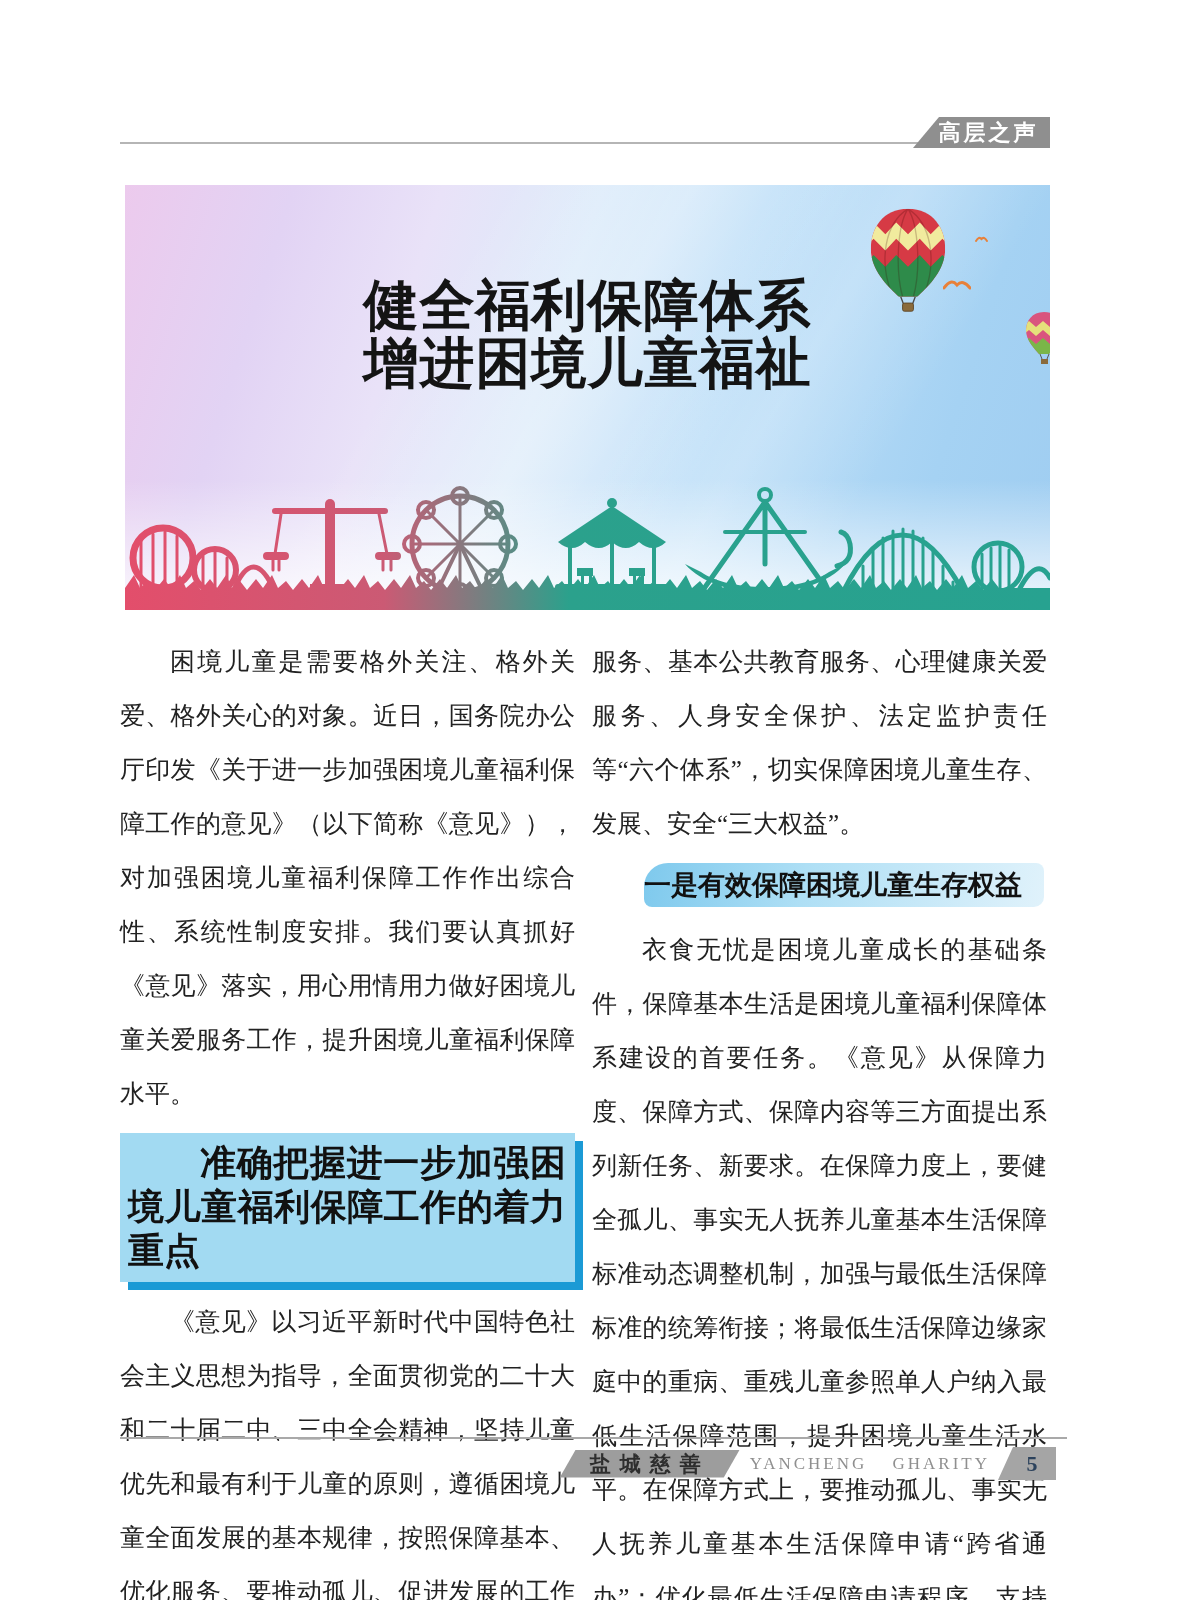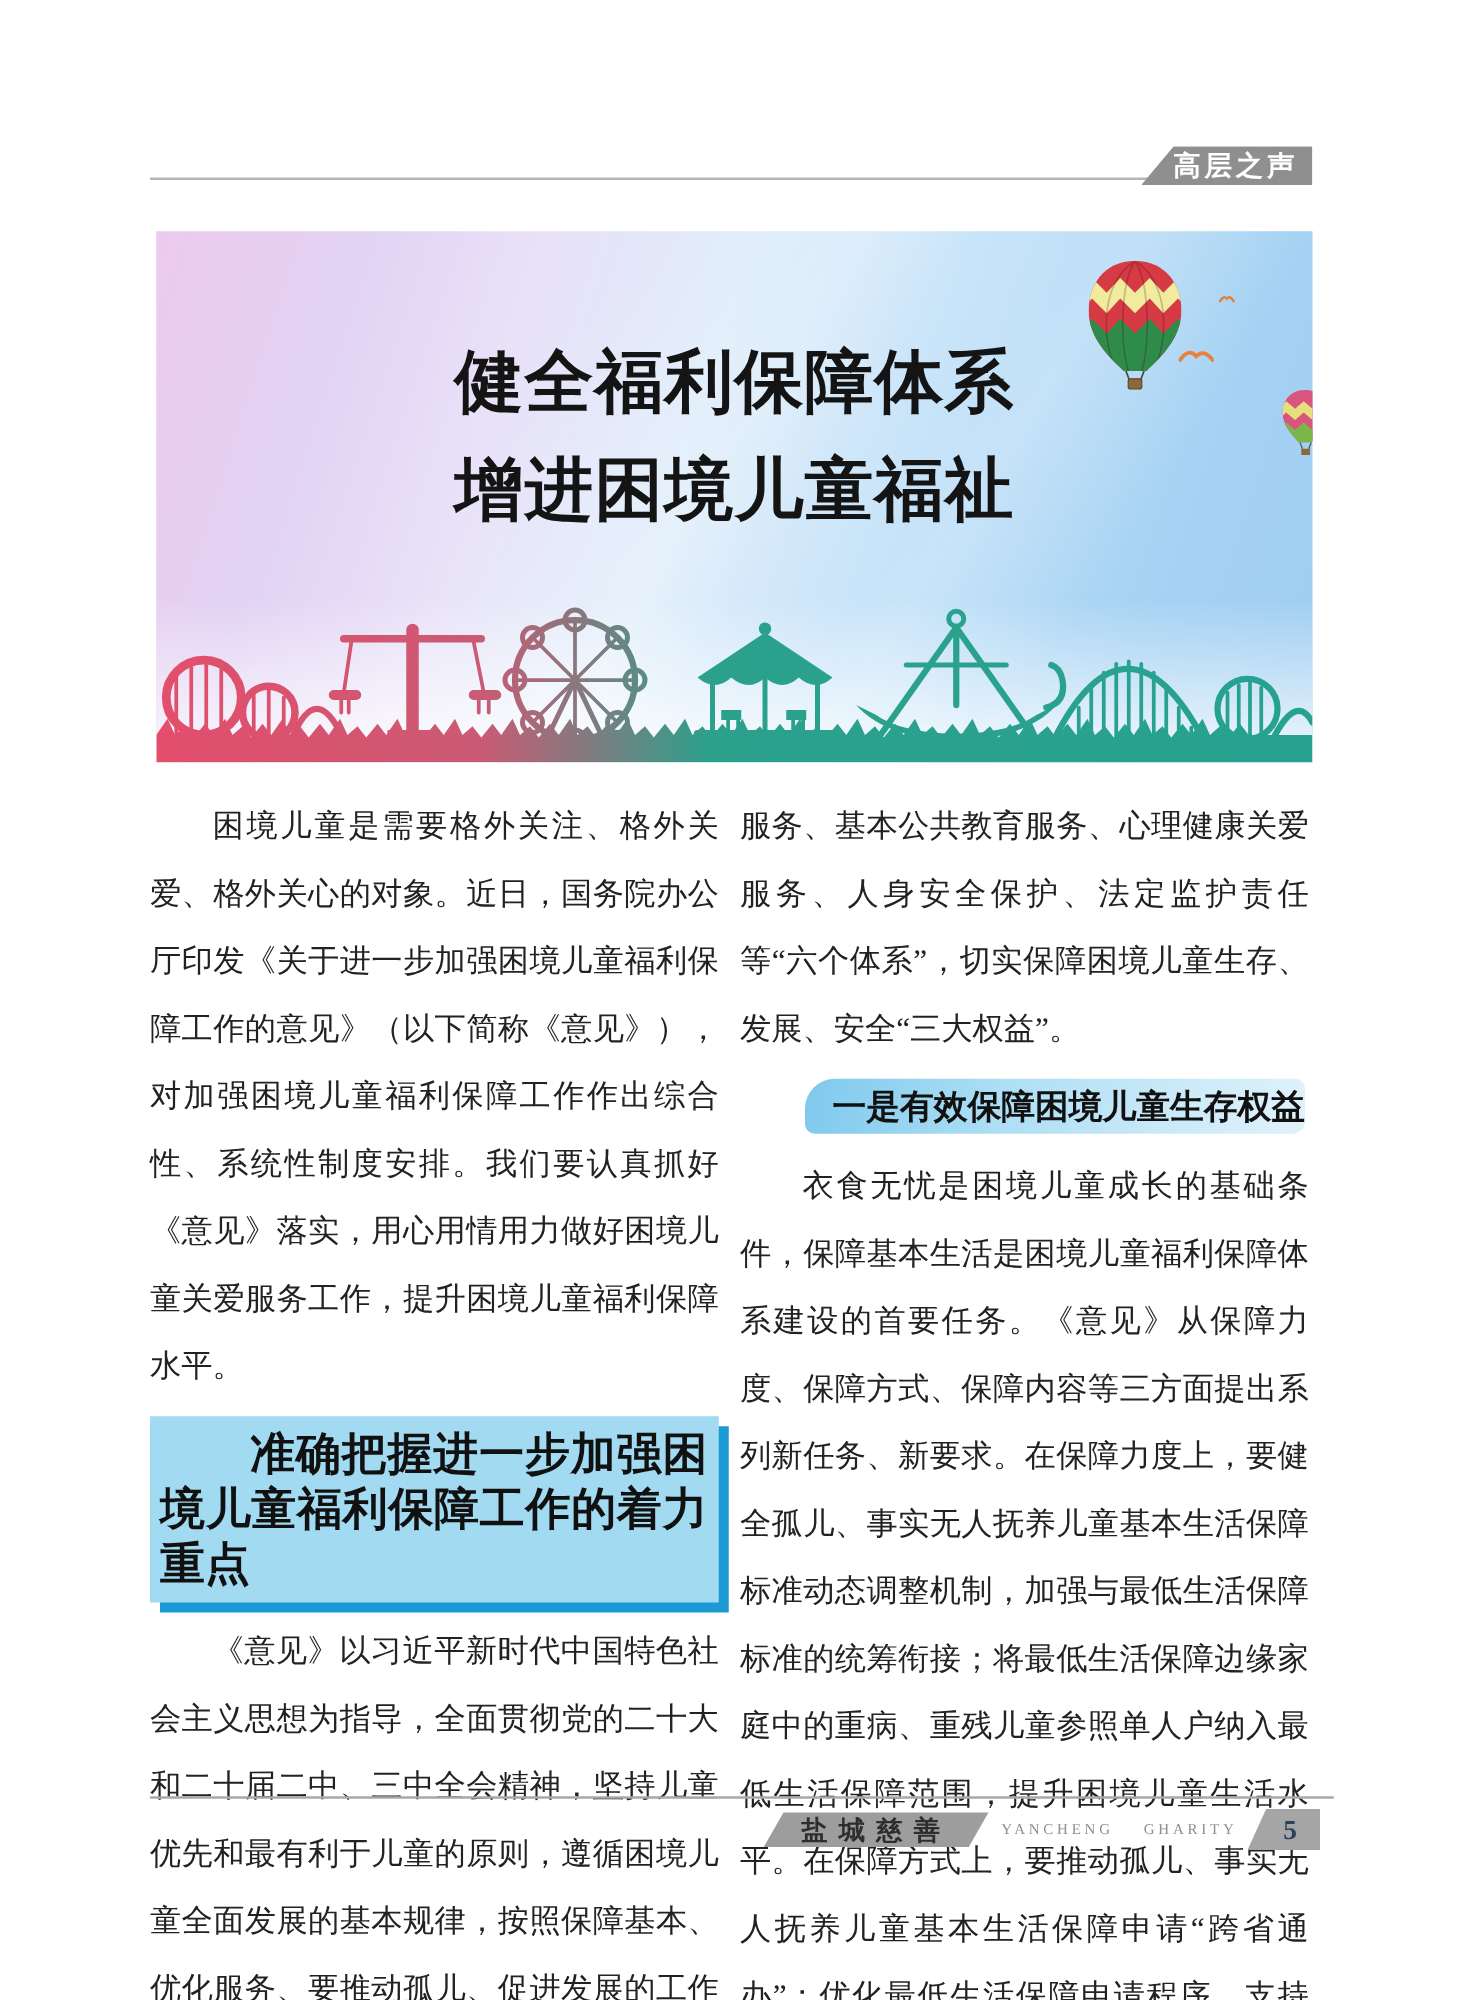--- a/index.html
+++ b/index.html
@@ -21,21 +21,21 @@
   .hero::after{content:"";position:absolute;left:0;right:0;bottom:0;height:130px;
         background:linear-gradient(to top,rgba(255,255,255,.85) 0%,rgba(255,255,255,0) 100%);}
   .ray{position:absolute;pointer-events:none;}
   .ray1{left:30%;top:-60%;width:34%;height:220%;transform:rotate(32deg);
         background:linear-gradient(to right,rgba(255,255,255,0),rgba(255,255,255,.30) 50%,rgba(255,255,255,0));}
   .ray2{left:58%;top:-60%;width:26%;height:220%;transform:rotate(32deg);
         background:linear-gradient(to right,rgba(255,255,255,0),rgba(255,255,255,.22) 50%,rgba(255,255,255,0));}
   .hero-title{position:absolute;left:0;right:0;top:92px;text-align:center;z-index:3;}
   .hero-title .t1,.hero-title .t2{font-weight:bold;color:#141414;font-size:55px;line-height:58px;
         letter-spacing:1px;font-family:"Liberation Serif","DejaVu Serif",serif;}
-  .hero-title .t1{margin-bottom:28px;}
+  .hero-title .t1{}
   .balloon{position:absolute;left:733px;top:22px;width:100px;height:116px;z-index:2;}
   .balloon-small{position:absolute;right:-16px;top:126px;width:44px;height:58px;z-index:2;}
   .bird1{position:absolute;left:818px;top:92px;width:28px;height:14px;z-index:2;}
   .bird2{position:absolute;left:850px;top:50px;width:13px;height:7px;z-index:2;}
   .park{position:absolute;left:0;bottom:0;width:925px;height:130px;z-index:4;}
 
   
   .col{position:absolute;top:635px;width:455px;}
   .col-left{left:120px;}
   .col-right{left:592px;}
@@ -43,32 +43,32 @@
         word-break:break-all;text-justify:inter-ideograph;}
   .indent{text-indent:2em;}
 
   .section-box{margin:12px 0 13px 0;background:#a2daf2;box-shadow:8px 8px 0 0 #1b9ad5;
         padding:8px 9px 9px 8px;font-family:"Liberation Sans","DejaVu Sans",sans-serif;
         font-weight:bold;font-size:36px;line-height:44px;color:#111;text-indent:2em;
         text-align:justify;word-break:break-all;}
 
   .sub-pill{margin:12px 0 16px 52px;width:400px;height:44px;border-radius:24px 8px 10px 8px;
         background:linear-gradient(100deg,#7ec9ed 0%,#aedff5 40%,#e0f2fb 100%);
-        display:flex;align-items:center;justify-content:flex-end;
+        display:flex;align-items:center;justify-content:flex-start;
         font-family:"Liberation Sans","DejaVu Sans",sans-serif;font-weight:bold;
         font-size:27px;color:#111;}
 
   
   .footer-rule{position:absolute;left:120px;top:1437px;width:947px;height:2px;background:#a9a9a9;}
   .footer{position:absolute;left:120px;top:1447px;width:936px;height:33px;
         display:flex;justify-content:flex-end;align-items:center;}
   .brand-box{background:#9d9d9d;clip-path:polygon(16px 0,100% 0,calc(100% - 16px) 100%,0 100%);
         padding:0 30px;margin-right:10px;}
   .brand-box span{font-weight:bold;font-size:21px;letter-spacing:9px;color:#2e2e2e;}
-  .brand-en{font-size:12px;color:#8f8f8f;letter-spacing:3px;word-spacing:18px;margin-right:8px;}
+  .brand-en{font-size:17px;color:#8f8f8f;letter-spacing:3px;word-spacing:18px;margin-right:8px;}
   .page-box{background:#a5a5a5;clip-path:polygon(15px 0,100% 0,100% 100%,0 100%);
         width:58px;height:33px;display:flex;align-items:center;justify-content:center;}
   .page-box span{font-weight:bold;font-size:22px;color:#2c425c;padding-left:10px;}
 </style>
 </head>
 <body>
 
 <div class="page">
 
   <div class="top-rule"></div>

